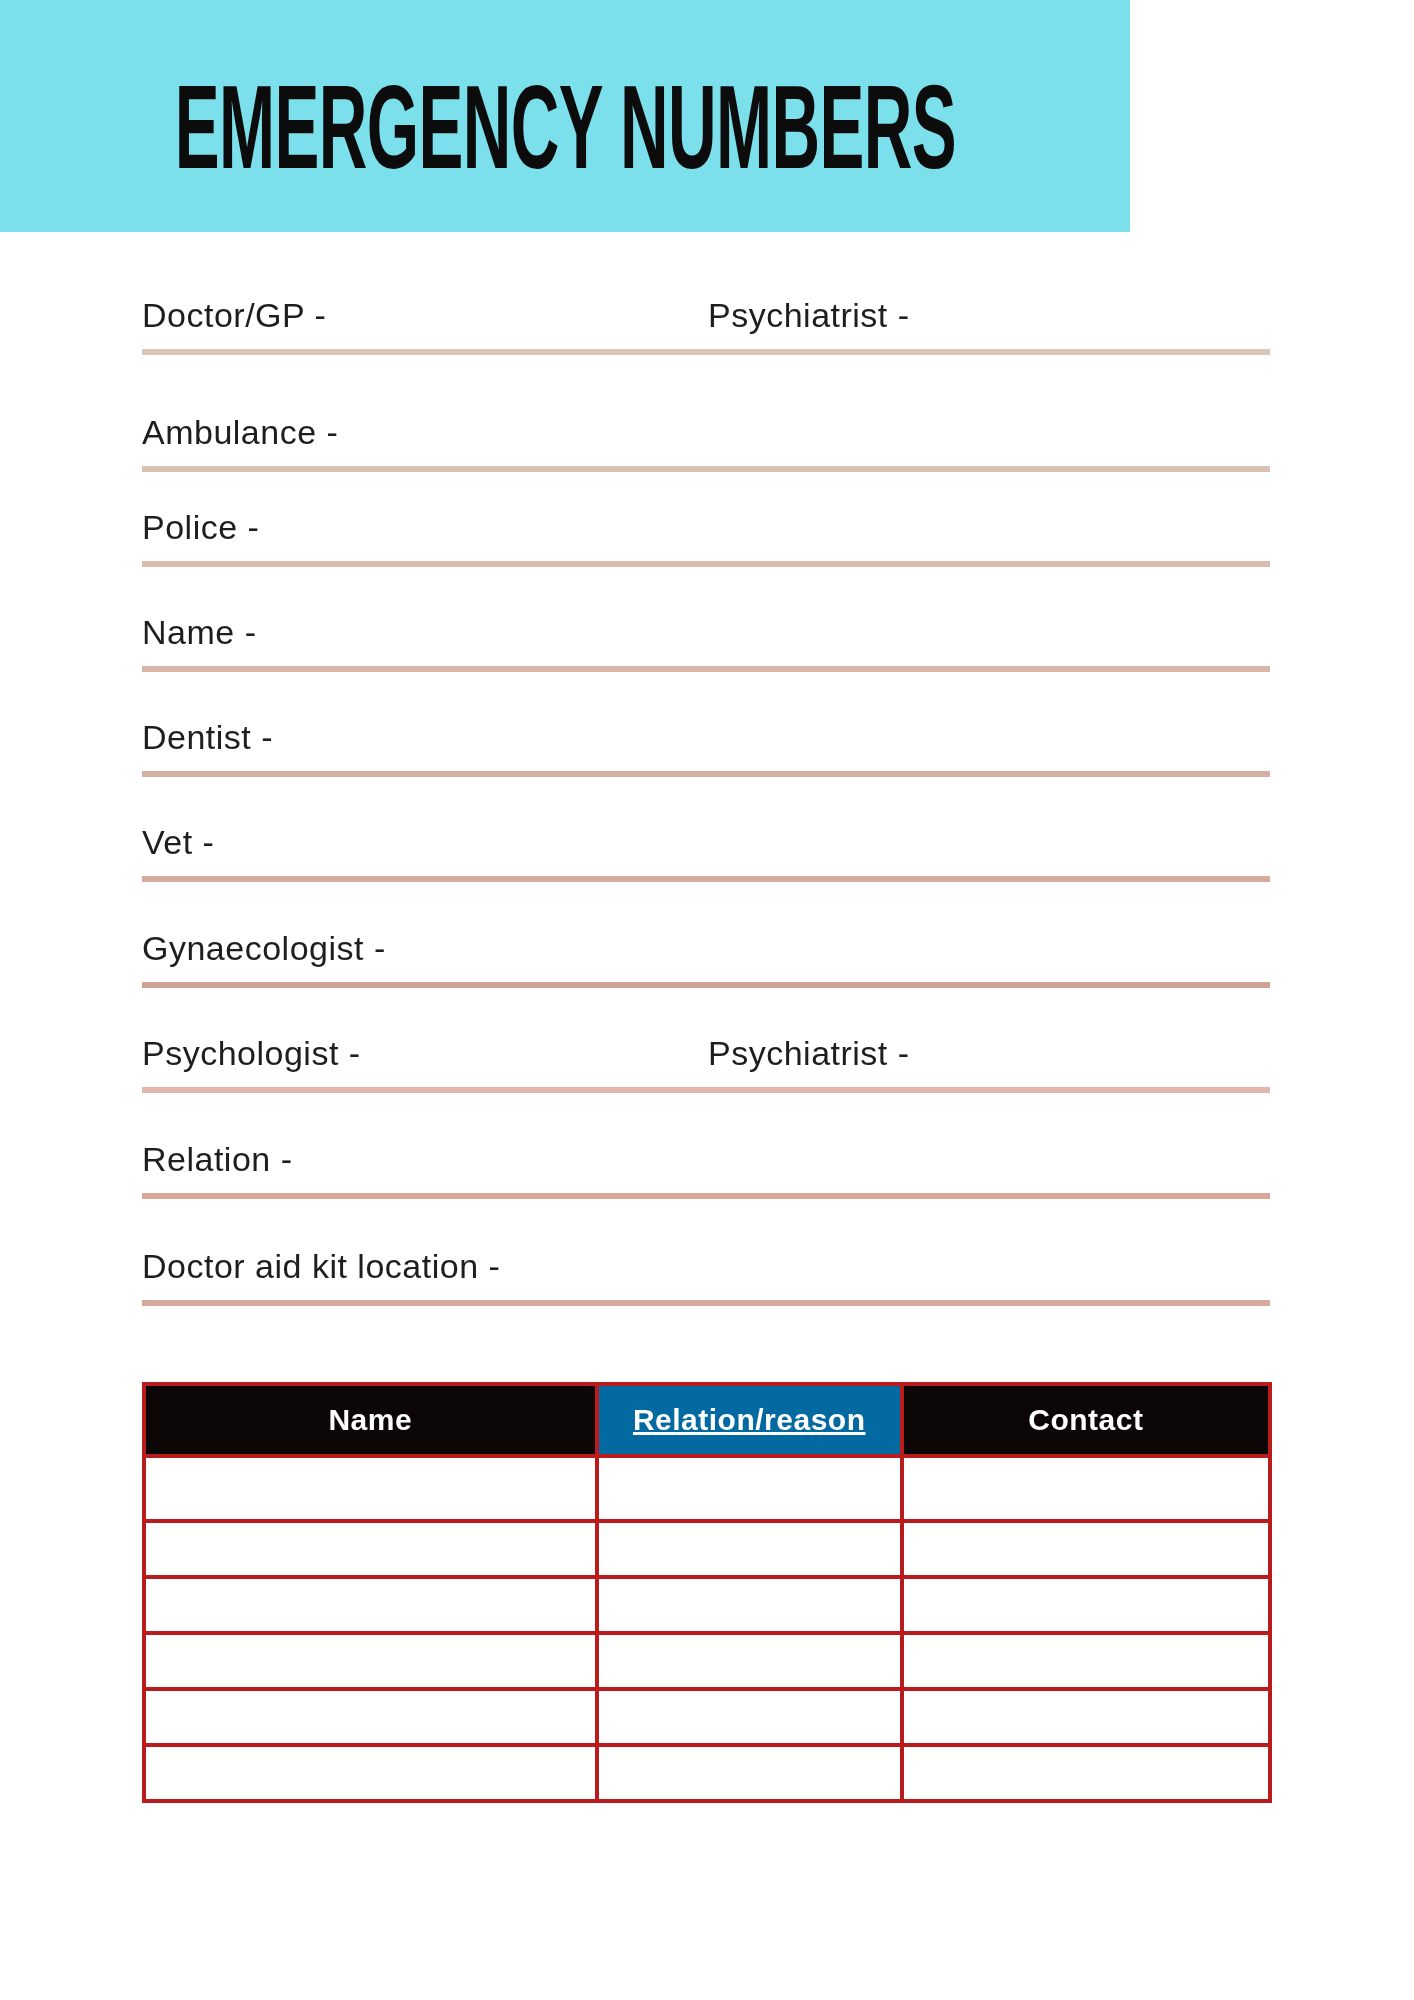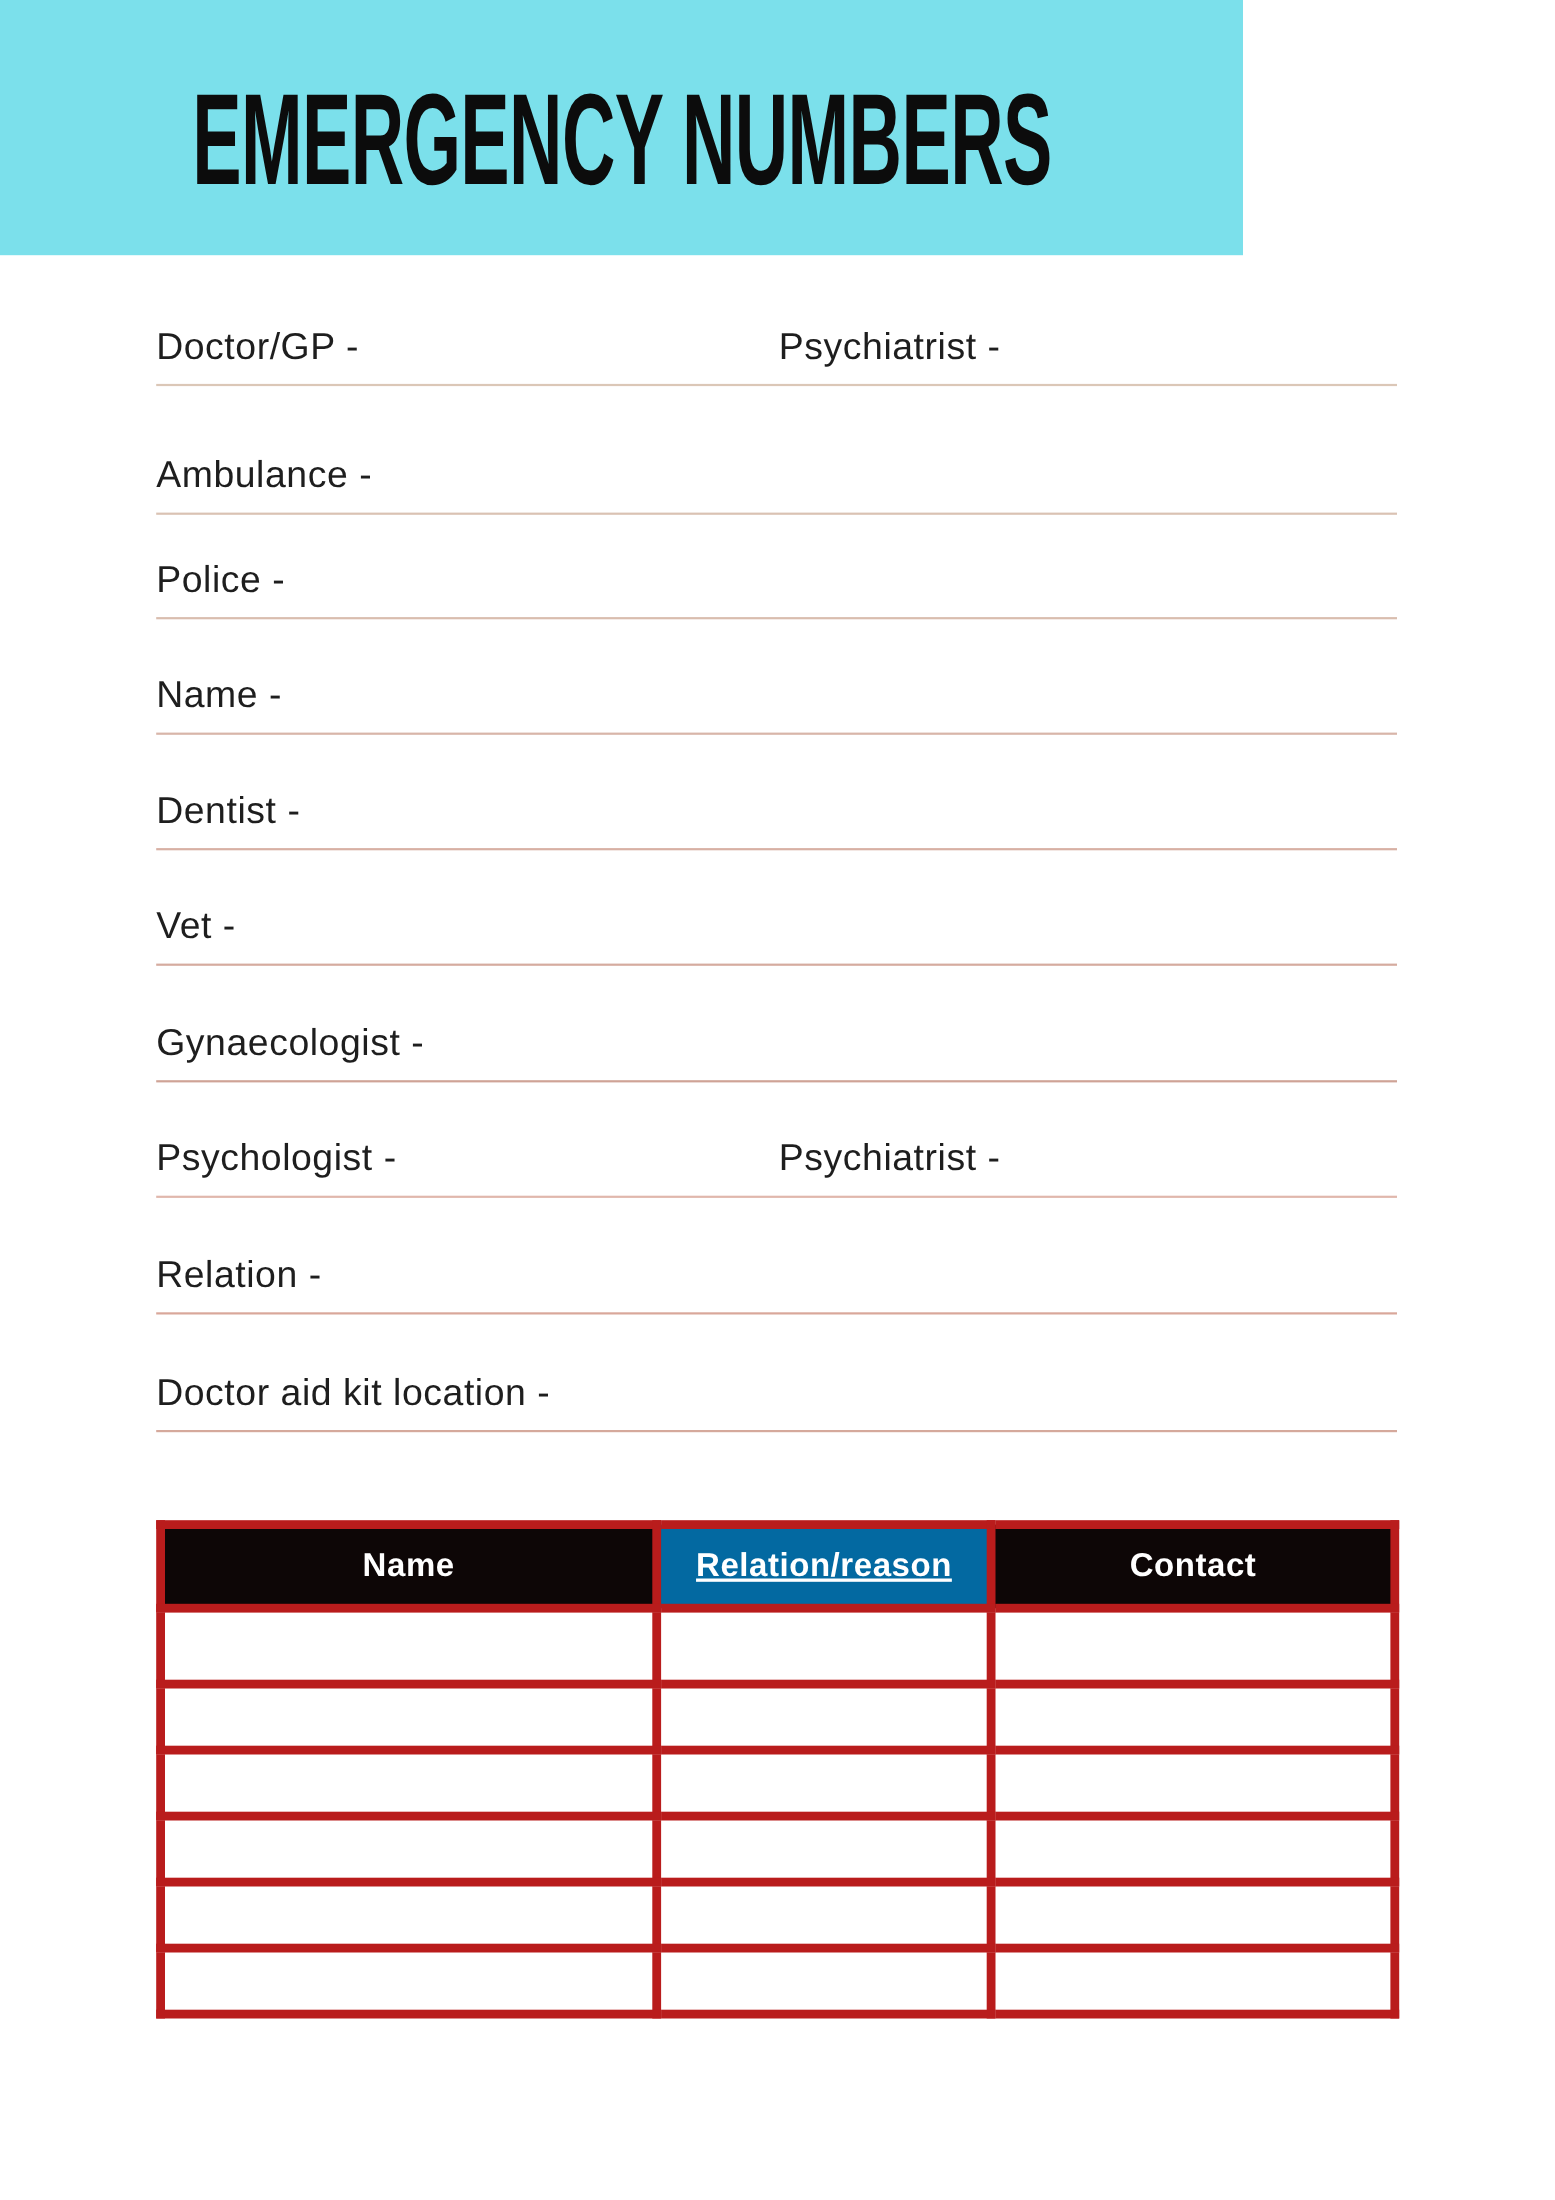--- a/index.html
+++ b/index.html
@@ -19,38 +19,38 @@
   .banner h1{
     margin:0;padding-top:22px;
     font-size:118px;font-weight:700;line-height:1;
     letter-spacing:-1px;white-space:nowrap;
     transform:scaleX(0.57);transform-origin:center;
   }
 
   
   .field-row{
     position:absolute;left:142px;width:1128px;height:84px;
-    border-bottom:2px solid #4c1d95;
+    border-bottom:6px solid #4c1d95;
   }
   .field-label{
     position:absolute;left:0;bottom:14px;
     font-size:34px;font-weight:400;letter-spacing:.5px;
     color:#1e1e1e;white-space:nowrap;
   }
   .field-label.second{left:566px;}
 
   
   .contacts-wrap{
     position:absolute;left:142px;top:1382px;width:1130px;
   }
   table.contacts{
     width:100%;border-collapse:collapse;table-layout:fixed;
   }
   table.contacts th, table.contacts td{
-    border:8px solid #b91c1c;
+    border:4px solid #b91c1c;
     padding:0;
   }
   table.contacts th{
     height:68px;
     font-size:30px;font-weight:700;letter-spacing:.5px;
     text-align:center;vertical-align:middle;
   }
   table.contacts tbody tr.tall td{height:61px;}
   table.contacts tbody tr td{height:52px;}
 </style>

